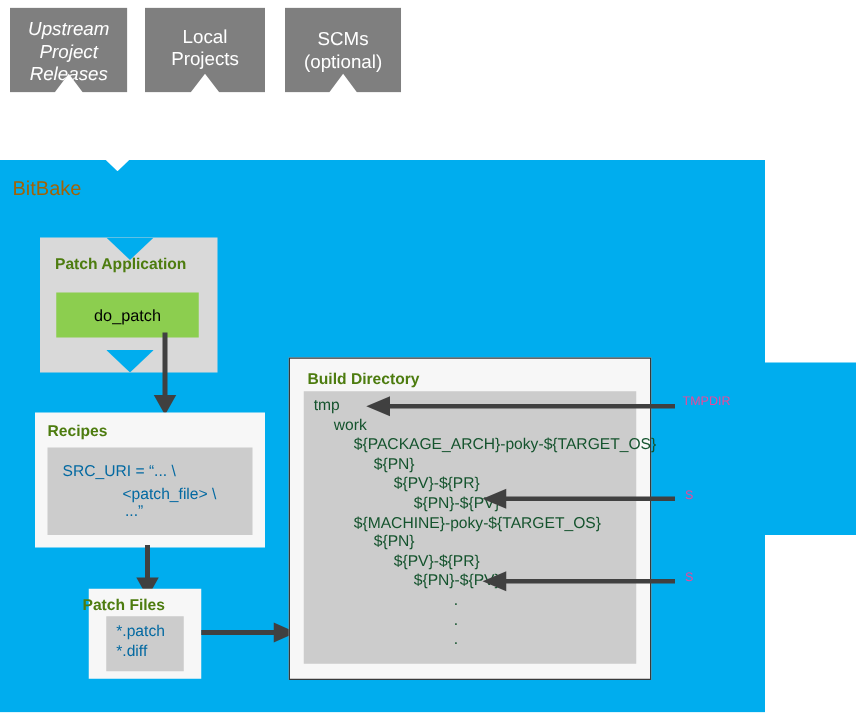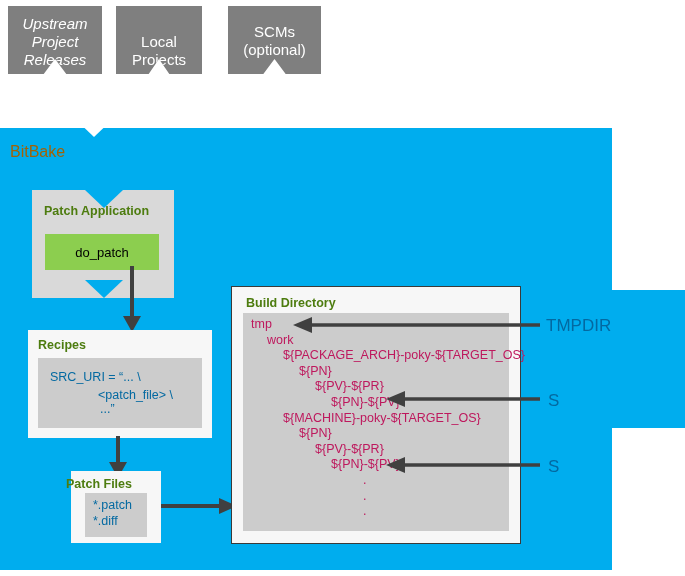--- a/index.html
+++ b/index.html
@@ -92,28 +92,28 @@
   }
   .card-inner {
     background: #cccccc;
     font-size: 12.5px;
     color: #000000;
   }
   .card.outlined { border: 1px solid #3a3a3a; }
 
   
   .mono-ish { font-size: 12.5px; color: #0369a1; line-height: 15px; white-space: pre; }
-  .tree { font-size: 12.5px; color: #be185d; line-height: 15.6px; white-space: pre; }
+  .tree { font-size: 12.5px; color: #14532d; line-height: 15.6px; white-space: pre; }
 
   
   .arrow-svg { overflow: visible; }
 
   .side-label {
-    font-size: 17px;
-    color: #0369a1;
+    font-size: 10px;
+    color: #ec4899;
     white-space: nowrap;
   }
 </style>
 </head>
 <body>
 
 <div id="canvas">
 
   <div class="abs bitbake-region" style="left:0px; top:128px; width:685px; height:442px;
               clip-path: polygon(0px 0px, 612px 0px, 612px 162px, 685px 162px, 685px 300px, 612px 300px, 612px 442px, 0px 442px);"></div>
@@ -121,21 +121,21 @@
   <div class="abs bitbake-label" style="left:10px; top:143px;">BitBake</div>
 
   <div class="abs src-box" style="left:8px; top:6px; width:94px; height:68px;font-style:italic;">
     <div>
       <span>Upstream</span>
       <span>Project</span>
       <span>Releases</span>
     </div>
   </div>
 
-  <div class="abs src-box" style="left:116px; top:6px; width:86px; height:68px; padding-top:27px;">
+  <div class="abs src-box" style="left:116px; top:6px; width:96px; height:68px; padding-top:15px;">
     <div>
       <span>Local</span>
       <span>Projects</span>
     </div>
   </div>
 
   <div class="abs src-box" style="left:228px; top:6px; width:93px; height:68px; padding-top:17px;">
     <div>
       <span>SCMs</span>
       <span>(optional)</span>

